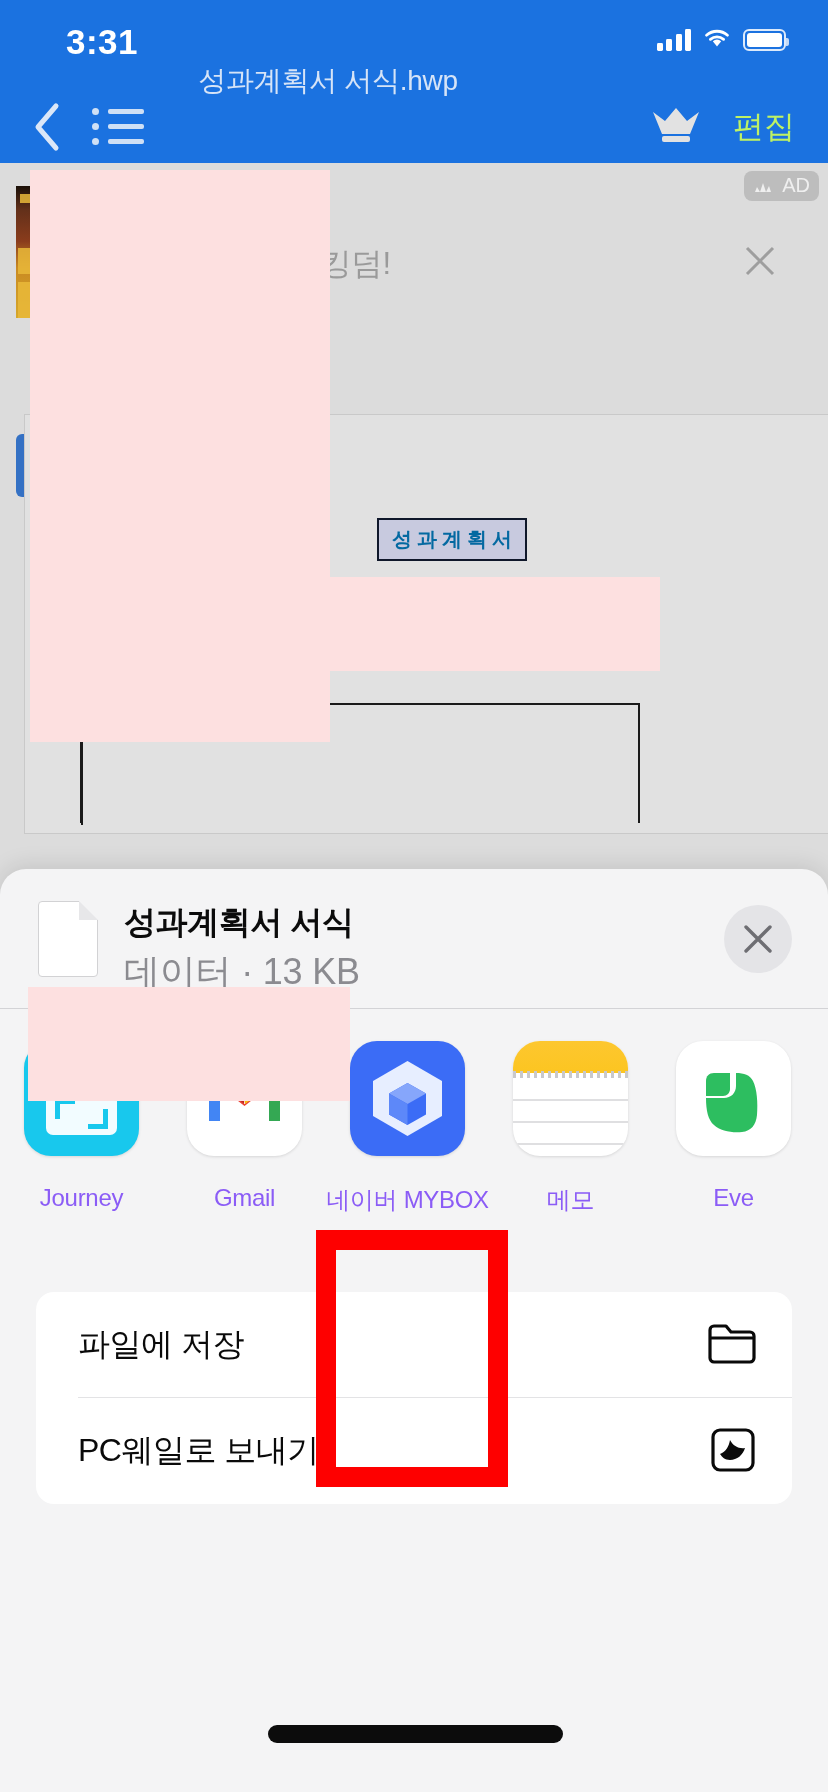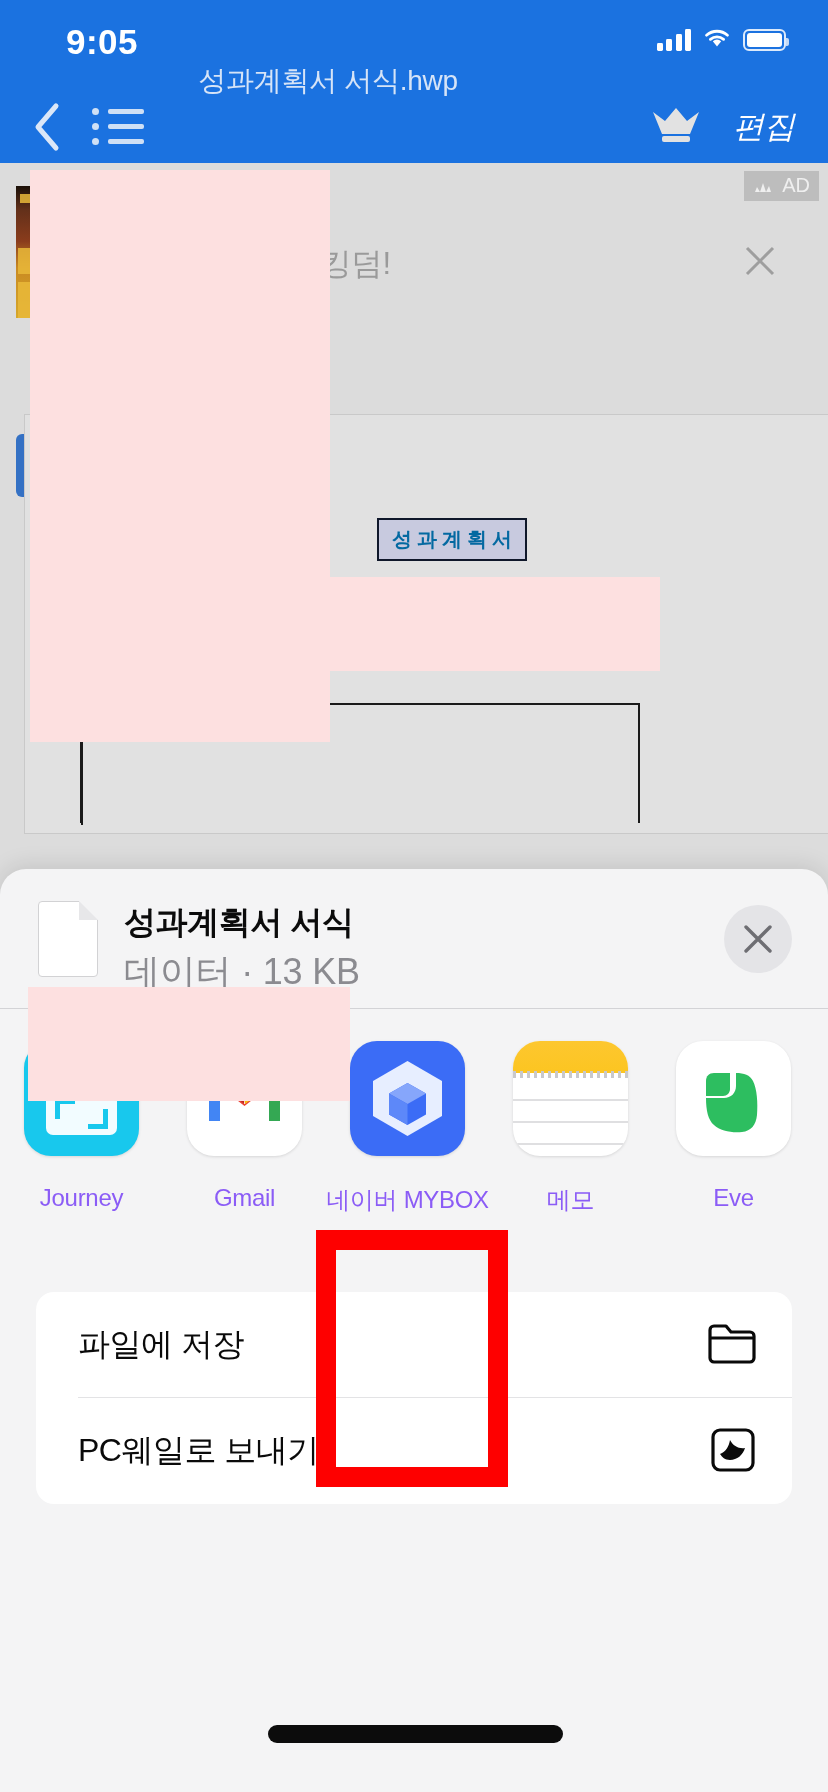--- a/index.html
+++ b/index.html
@@ -57,31 +57,31 @@
   .lrow{ display:flex; align-items:center; gap:9px; }
   .lrow b{ width:7px;height:7px;background:#cfe0f5;border-radius:50%;display:block;}
   .lrow s{ display:block; height:5px; width:36px; background:#cfe0f5; border-radius:2px;}
   #crown-btn{
     position:absolute; right:116px; top:0; height:73px; width:72px;
     display:flex;align-items:center;justify-content:center;cursor:pointer;
   }
   #edit-btn{
     position:absolute; right:14px; top:0; height:73px; width:100px;
     display:flex;align-items:center;justify-content:center;
-    color:#ffffff; font-size:31px; cursor:pointer;font-style:italic;
+    color:#bef264; font-size:31px; cursor:pointer;
   }
 
   
   #adzone{
     position:absolute; left:0; top:163px; width:828px; height:232px;
     background:#dcdcdc;
   }
   #ad-badge{
     position:absolute; right:9px; top:8px;
-    background:#bdbdbd; color:#efefef; border-radius:0;
+    background:#bdbdbd; color:#efefef; border-radius:8px;
     padding:3px 9px 4px 6px; font-size:20px;
     display:flex;align-items:center;gap:6px;
   }
   #ad-thumb{
     position:absolute; left:16px; top:23px; width:108px; height:132px;
     background:linear-gradient(180deg,#1a1008 0%,#63301a 18%,#8a3c1c 42%,#c98a22 62%,#d6a72b 100%);
     overflow:hidden;
   }
   #ad-thumb .sp{position:absolute;background:#e9b93a;opacity:.85;}
   #ad-text{
@@ -208,21 +208,21 @@
     height:106px; display:flex; align-items:center; justify-content:space-between;
     padding:0 34px 0 42px; cursor:pointer; position:relative;
   }
   .arow .lbl{ font-size:32px; color:#0a0a0a; letter-spacing:-0.5px; }
   .arow .divider{ position:absolute; left:42px; right:0; bottom:0; height:1px; background:#e3e3e5; }
 </style>
 </head>
 <body>
 
 <div id="appbar">
-  <div id="clock">9:05</div>
+  <div id="clock">3:31</div>
   <div id="status-right">
     <span class="sig-bars">
         <i></i>
         <i></i>
         <i></i>
         <i></i>
       </span>
     <span>
       <svg width="28" height="21" viewBox="0 0 28 21">
           <path d="M14 19.5l-4.2-5.2a6.6 6.6 0 018.4 0z" fill="#fff"></path>

